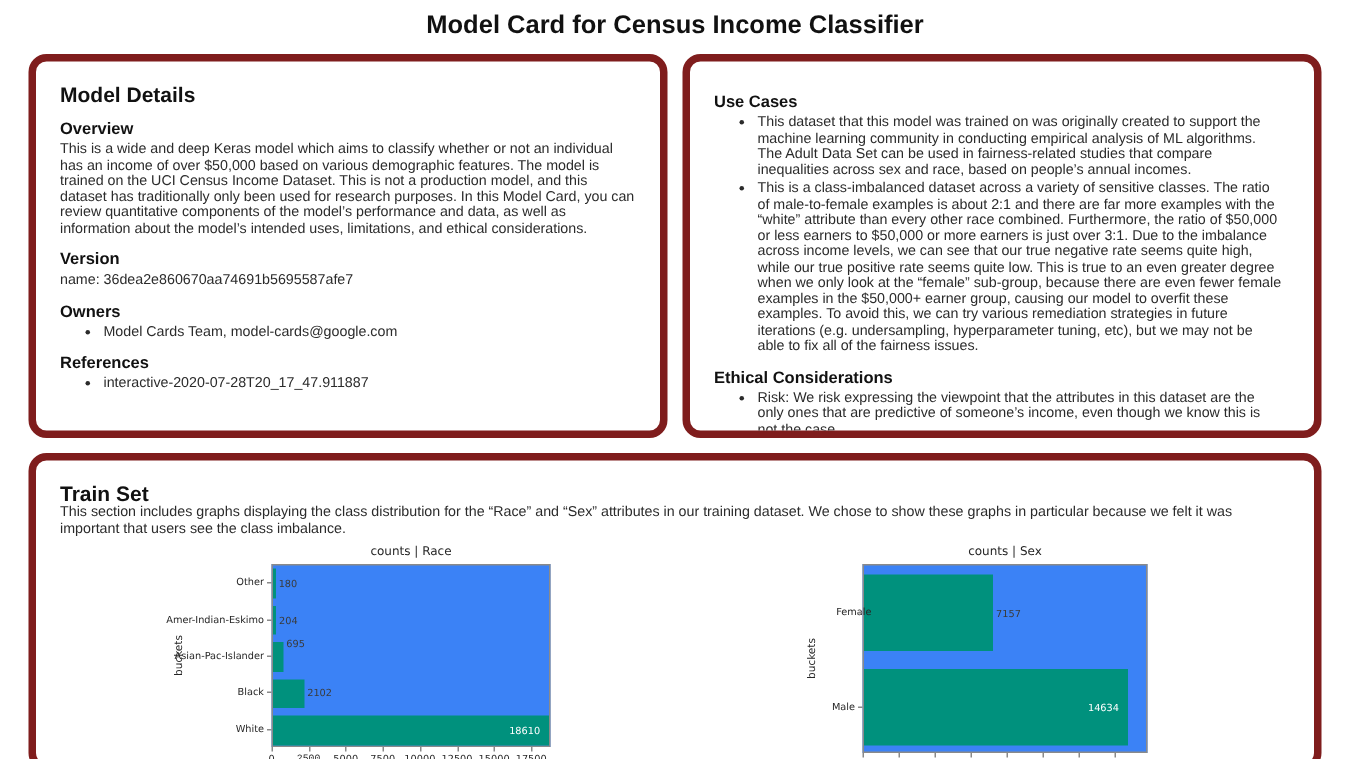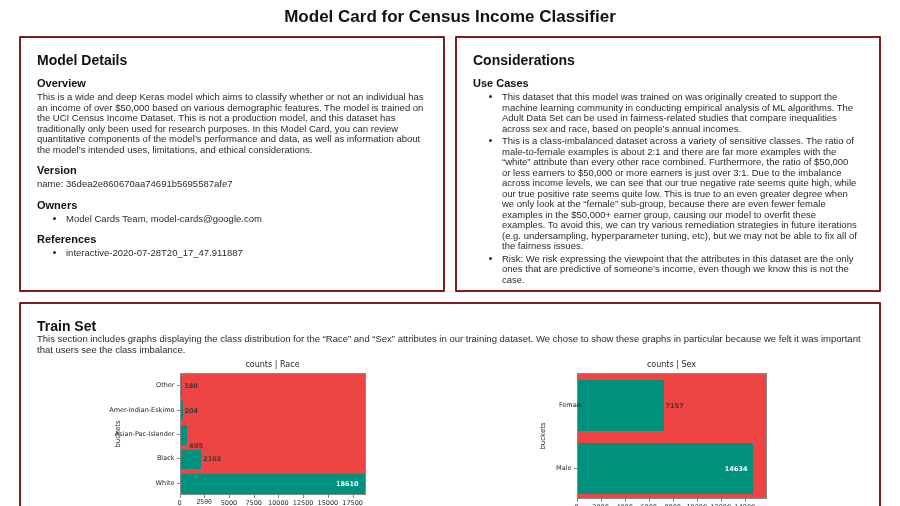--- a/index.html
+++ b/index.html
@@ -9,40 +9,40 @@
     background: #ffffff; color: #202124;
     font-family: "Liberation Sans", sans-serif;
   }
   .page { padding: 0 19px; }
   h1.page-title {
     text-align: center; font-size: 17px; font-weight: bold;
     margin: 7px 0 9px; color: #111;
   }
   .top-row { display: flex; gap: 10px; }
   .card {
-    background: #fff; border: 2px solid #7f1d1d; border-radius: 1px;
+    background: #fff; border: 5px solid #7f1d1d; border-radius: 12px;
     padding: 12px 16px 12px; overflow: hidden;
   }
   .card.half { flex: 1; height: 256px; }
   .card.wide { margin-top: 10px; height: 212px; }
   h2.card-title { font-size: 14px; font-weight: bold; margin: 2px 0 0; color: #111; }
   h3.sub-heading { font-size: 11px; font-weight: bold; margin: 9px 0 3px; color: #111; }
   p.body-text, li.body-text, .body-text {
     font-size: 9.5px; line-height: 10.5px; margin: 0; color: #2b2b2b;
   }
   ul.bullet-list { margin: 1px 0 0; padding-left: 24px; }
   ul.bullet-list li { margin: 0 5px 2px; }
   .train-desc { margin-top: 4px; }
   .charts-row { display: flex; margin-top: 5px; }
   .chart-cell { flex: 1; display: flex; justify-content: center; }
 
   
   .chart { position: relative; font-family: "DejaVu Sans", sans-serif; color: #262626; }
   .ctitle { position: absolute; top: 0; text-align: center; font-size: 8px; white-space: nowrap; }
-  .cplot { position: absolute; border: 1px solid #8a8a8a; background: #ef4444; font-weight: bold; }
+  .cplot { position: absolute; border: 1px solid #8a8a8a; background: #3b82f6; }
   .cbar { position: absolute; left: 0; min-width: 1px; }
   .cbarlab { position: absolute; font-size: 6.5px; transform: translateY(-50%); white-space: nowrap; color: #3a3a3a; }
   .cbarlab.inside { color: #ffffff; }
   .ccat { position: absolute; font-size: 6.5px; transform: translateY(-50%); white-space: nowrap; }
   .cytickmark { position: absolute; width: 3px; height: 1px; background: #8a8a8a; }
   .cxtickmark { position: absolute; width: 1px; height: 3px; background: #8a8a8a; }
   .cxticklab { position: absolute; font-size: 6.5px; transform: translateX(-50%); white-space: nowrap; }
   .cylab { position: absolute; font-size: 7px; transform: translate(-50%,-50%) rotate(-90deg); white-space: nowrap; }
 </style>
 </head>
@@ -62,28 +62,28 @@
       <ul class="bullet-list">
         <li class="body-text">Model Cards Team, model-cards@google.com</li>
       </ul>
       <h3 class="sub-heading">References</h3>
       <ul class="bullet-list">
         <li class="body-text">interactive-2020-07-28T20_17_47.911887</li>
       </ul>
     </section>
 
     <section class="card half">
-      <h2 class="card-title">Considerations</h2>
       <h3 class="sub-heading">Use Cases</h3>
       <ul class="bullet-list">
         <li class="body-text">This dataset that this model was trained on was originally created to support the machine learning community in conducting empirical analysis of ML algorithms. The Adult Data Set can be used in fairness-related studies that compare inequalities across sex and race, based on people’s annual incomes.</li>
       </ul>
       <ul class="bullet-list">
         <li class="body-text">This is a class-imbalanced dataset across a variety of sensitive classes. The ratio of male-to-female examples is about 2:1 and there are far more examples with the “white” attribute than every other race combined. Furthermore, the ratio of $50,000 or less earners to $50,000 or more earners is just over 3:1. Due to the imbalance across income levels, we can see that our true negative rate seems quite high, while our true positive rate seems quite low. This is true to an even greater degree when we only look at the “female” sub-group, because there are even fewer female examples in the $50,000+ earner group, causing our model to overfit these examples. To avoid this, we can try various remediation strategies in future iterations (e.g. undersampling, hyperparameter tuning, etc), but we may not be able to fix all of the fairness issues.</li>
       </ul>
+      <h3 class="sub-heading">Ethical Considerations</h3>
       <ul class="bullet-list">
         <li class="body-text">
           <div class="body-text">Risk: We risk expressing the viewpoint that the attributes in this dataset are the only ones that are predictive of someone’s income, even though we know this is not the case.</div>
 
         </li>
       </ul>
     </section>
   </div>
 
   <section class="card wide">
@@ -93,21 +93,21 @@
       <div class="chart-cell">
         <div class="chart" style="width: 268px; height: 161px;">
             <div class="ctitle" style="left: 70px; width: 186px;">counts | Race</div>
             <div class="cylab" style="left: 8px; top: 74px;">buckets</div>
             <div class="cplot" style="left: 70px; top: 13px; width: 186px; height: 122px;">
               <div class="cbar" style="top: 2.44px; height: 19.52px; width: 1.78085px; background: rgb(0, 145, 125);"></div>
               <div class="cbarlab" style="top: 12.2px; left: 3.78085px;">180</div>
               <div class="cbar" style="top: 26.84px; height: 19.52px; width: 2.0183px; background: rgb(0, 145, 125);"></div>
               <div class="cbarlab" style="top: 36.6px; left: 4.0183px;">204</div>
               <div class="cbar" style="top: 51.24px; height: 19.52px; width: 6.87606px; background: rgb(0, 145, 125);"></div>
-              <div class="cbarlab" style="top: 72px; left: 8.87606px;">695</div>
+              <div class="cbarlab" style="top: 52px; left: 8.87606px;">695</div>
               <div class="cbar" style="top: 75.64px; height: 19.52px; width: 20.7964px; background: rgb(0, 145, 125);"></div>
               <div class="cbarlab" style="top: 85.4px; left: 22.7964px;">2102</div>
               <div class="cbar" style="top: 100.04px; height: 19.52px; width: 184.12px; background: rgb(0, 145, 125);"></div>
               <div class="cbarlab inside" style="top: 109.8px; right: 5.87979px;">18610</div>
             </div>
             <div class="ccat" style="top: 25.2px; right: 203px;">Other</div>
             <div class="cytickmark" style="top: 25.2px; left: 67px;"></div>
             <div class="ccat" style="top: 49.6px; right: 203px;">Amer-Indian-Eskimo</div>
             <div class="cytickmark" style="top: 49.6px; left: 67px;"></div>
             <div class="ccat" style="top: 74px; right: 203px;">Asian-Pac-Islander</div>

